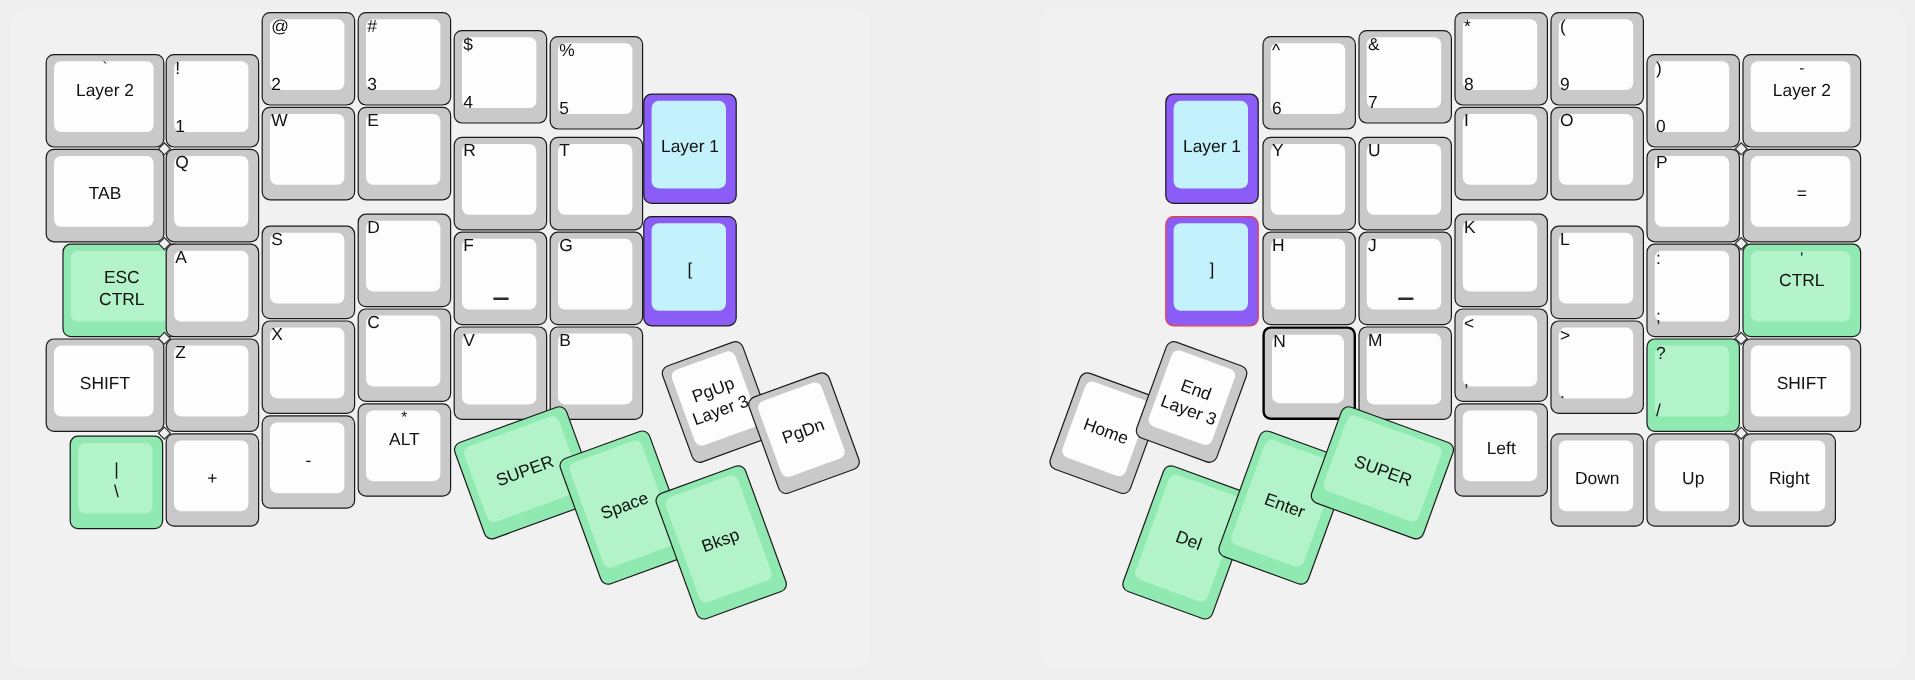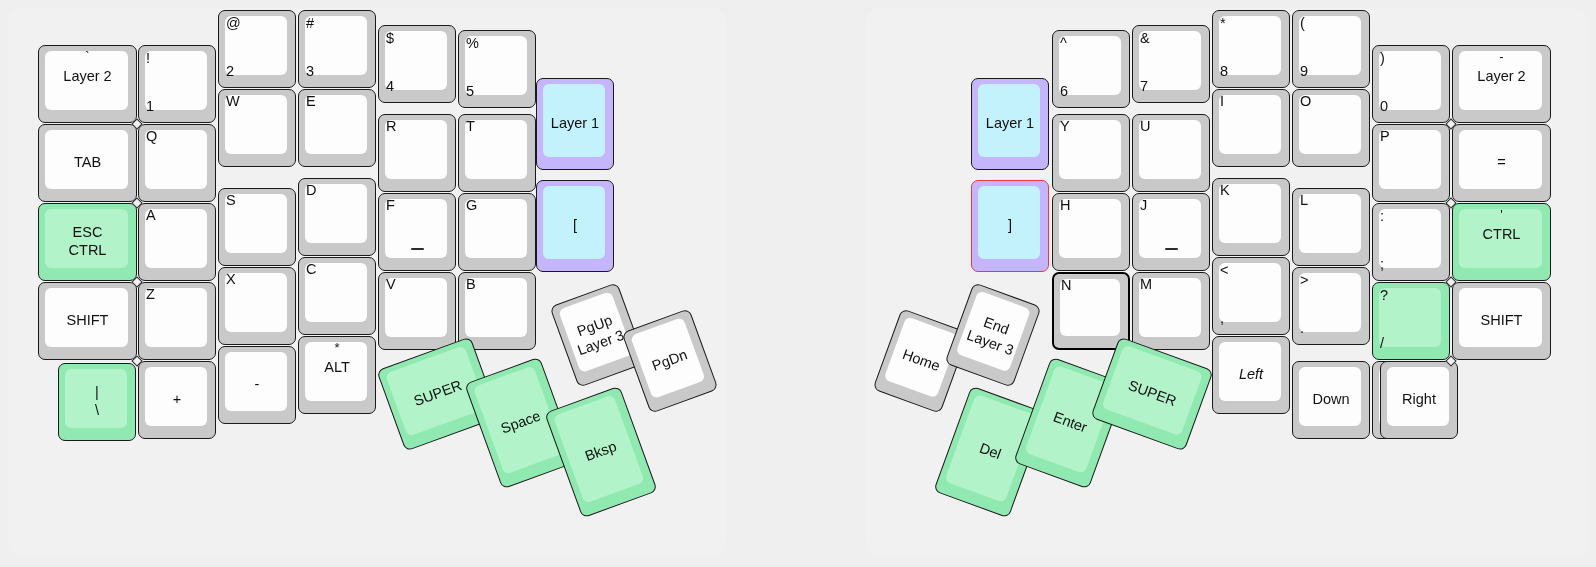--- a/index.html
+++ b/index.html
@@ -77,21 +77,21 @@
     bottom:20px;
     width:13px;height:2px;
     margin-left:-6px;
     background:#2b2b2b;
     border-radius:1px;
   }
 
   
   .key.green{background:#8fe9b0;}
   .key.green .cap{background:#b2f3c9;}
-  .key.blue{background:#c4b5fd;}
+  .key.blue{background:#8b5cf6;}
   .key.blue .cap{background:#c4f2fc;}
 
   
   .key.sel-red{border-color:#ef3a3a;}
   .key.sel-black{border-color:#000;border-width:2.6px;}
 
   
   .joint{
     position:absolute;
     width:8px;height:8px;
@@ -118,21 +118,21 @@
         <div class="legend"><span class="lg-top">!</span><span class="lg-bot">1</span></div>
       </div>
       <div class="key" style="left: 38px; top: 124px; width: 99px; height: 78px;">
         <div class="cap"></div>
         <div class="legend"><span class="lg-bot">TAB</span></div>
       </div>
       <div class="key tl-single" style="left: 138px; top: 124px; width: 78px; height: 78px;">
         <div class="cap"></div>
         <div class="legend"><span class="lg-bot">Q</span></div>
       </div>
-      <div class="key green" style="left: 38px; top: 203px; width: 99px; height: 78px;">
+      <div class="key green" style="left: 52px; top: 203px; width: 99px; height: 78px;">
         <div class="cap"></div>
         <div class="legend"><span class="lg-top">ESC</span><span class="lg-bot">CTRL</span></div>
       </div>
       <div class="key tl-single" style="left: 138px; top: 203px; width: 78px; height: 78px;">
         <div class="cap"></div>
         <div class="legend"><span class="lg-bot">A</span></div>
       </div>
       <div class="key" style="left: 38px; top: 282px; width: 99px; height: 78px;">
         <div class="cap"></div>
         <div class="legend"><span class="lg-bot">SHIFT</span></div>
@@ -282,21 +282,21 @@
         <div class="legend"><span class="lg-bot">I</span></div>
       </div>
       <div class="key tl-single" style="left: 1212px; top: 178px; width: 78px; height: 78px;">
         <div class="cap"></div>
         <div class="legend"><span class="lg-bot">K</span></div>
       </div>
       <div class="key tl" style="left: 1212px; top: 257px; width: 78px; height: 78px;">
         <div class="cap"></div>
         <div class="legend"><span class="lg-top">&lt;</span><span class="lg-bot">,</span></div>
       </div>
-      <div class="key" style="left: 1212px; top: 336px; width: 78px; height: 78px; font-style: italic;">
+      <div class="key" style="left: 1212px; top: 336px; width: 78px; height: 78px;">
         <div class="cap"></div>
         <div class="legend"><span class="lg-bot">Left</span></div>
       </div>
       <div class="key tl" style="left: 1292px; top: 10px; width: 78px; height: 78px;">
         <div class="cap"></div>
         <div class="legend"><span class="lg-top">(</span><span class="lg-bot">9</span></div>
       </div>
       <div class="key tl-single" style="left: 1292px; top: 89px; width: 78px; height: 78px;">
         <div class="cap"></div>
         <div class="legend"><span class="lg-bot">O</span></div>
@@ -342,21 +342,21 @@
         <div class="legend"><span class="lg-bot">=</span></div>
       </div>
       <div class="key green ctr-mark" style="left: 1452px; top: 203px; width: 99px; height: 78px;">
         <div class="cap"></div>
         <div class="legend"><span class="lg-top">'</span><span class="lg-bot">CTRL</span></div>
       </div>
       <div class="key" style="left: 1452px; top: 282px; width: 99px; height: 78px;">
         <div class="cap"></div>
         <div class="legend"><span class="lg-bot">SHIFT</span></div>
       </div>
-      <div class="key" style="left: 1380px; top: 361px; width: 78px; height: 78px;">
+      <div class="key" style="left: 1452px; top: 361px; width: 78px; height: 78px;">
         <div class="cap"></div>
         <div class="legend"><span class="lg-bot">Right</span></div>
       </div>
     </div>
   <div id="left-thumbs">
       <div class="key green" style="left: 388px; top: 351px; width: 100px; height: 86px; transform: rotate(-20deg);">
         <div class="cap"></div>
         <div class="legend">SUPER</div>
       </div>
       <div class="key" style="left: 562px; top: 292px; width: 72px; height: 86px; transform: rotate(-20deg);">

